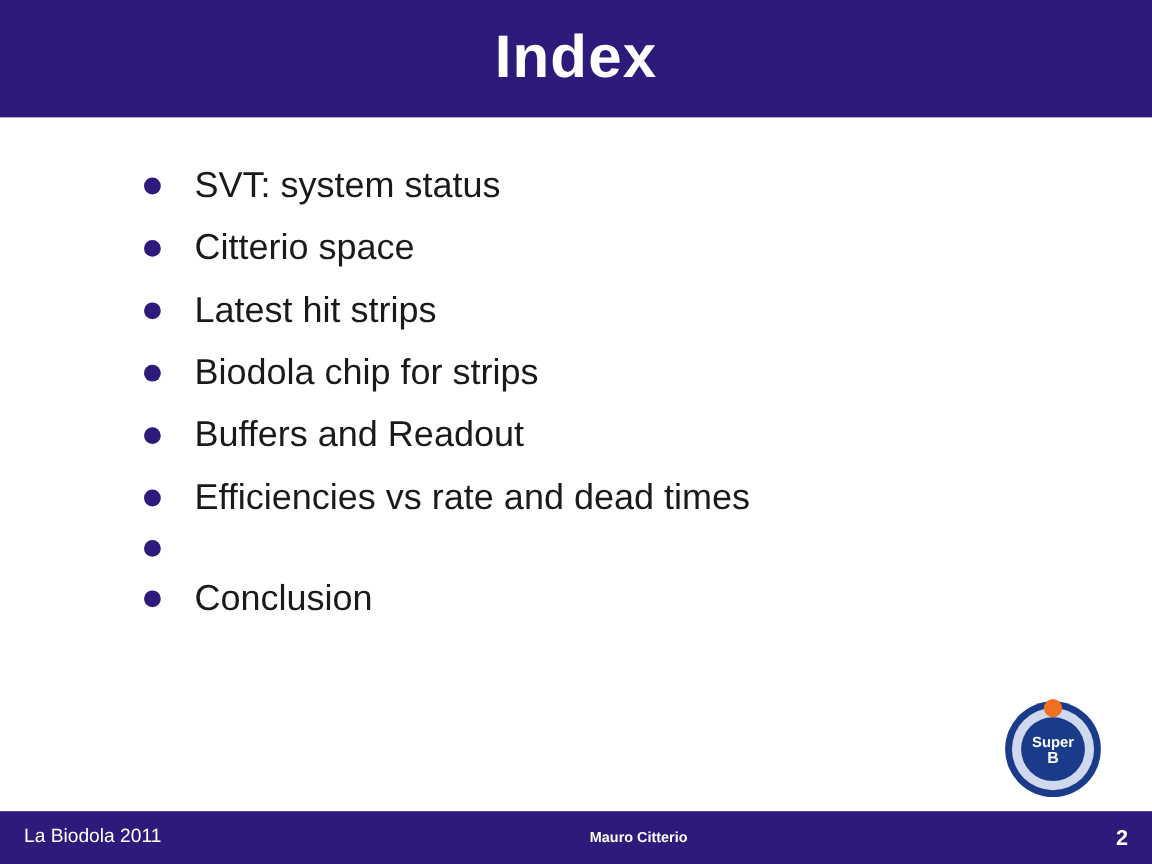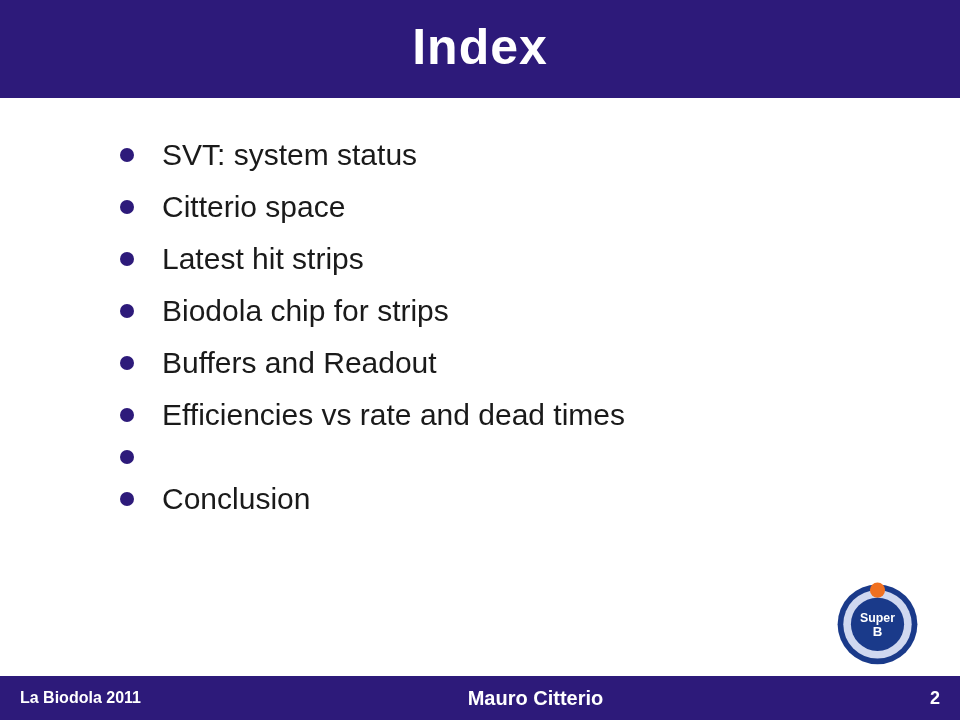--- a/index.html
+++ b/index.html
@@ -67,26 +67,26 @@
       height: 44px;
       display: flex;
       align-items: center;
       justify-content: space-between;
       padding: 0 20px;
     }
 
     .footer-left {
       color: #ffffff;
       font-size: 16px;
-      font-weight: bold;
+      font-weight: normal;
     }
 
     .footer-center {
       color: #ffffff;
-      font-size: 20px;
+      font-size: 12px;
       font-weight: bold;
     }
 
     .footer-right {
       color: #ffffff;
       font-size: 18px;
       font-weight: bold;
     }
 
     

